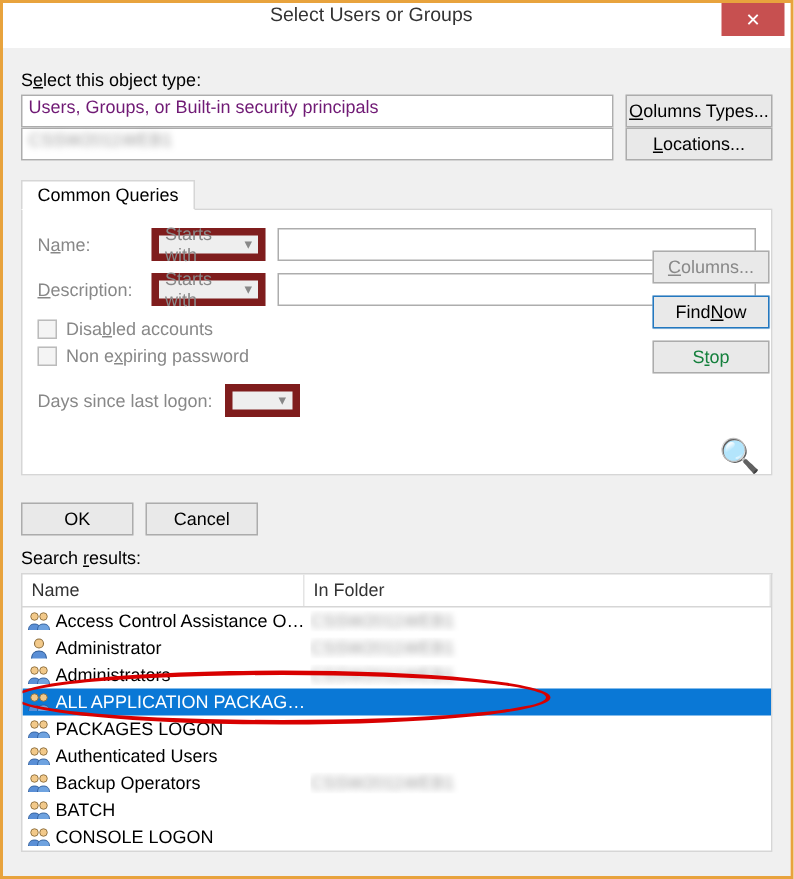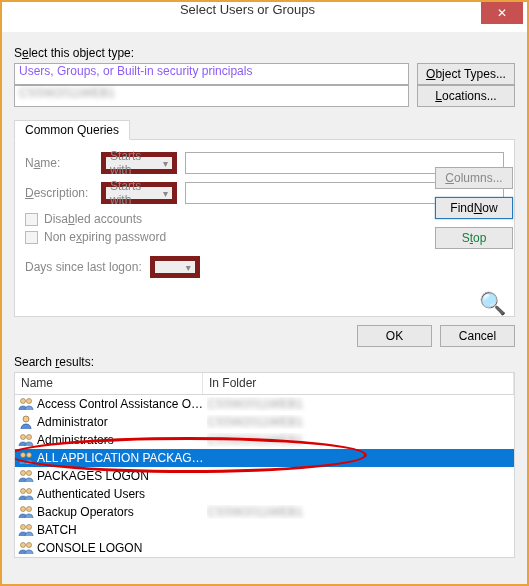--- a/index.html
+++ b/index.html
@@ -4,35 +4,35 @@
 <style>
 * { box-sizing: border-box; margin: 0; padding: 0; font-family: "Segoe UI", Tahoma, sans-serif; font-size: 12px; }
 body { background: #fff; width: 529px; height: 586px; border: 2px solid #e8a33d; overflow: hidden; position: relative; }
 .titlebar { height: 30px; background: #fff; display: flex; align-items: flex-start; padding: 0 4px 0 12px; }
 .title-text { flex: 1; text-align: center; font-size: 13px; color: #333; }
 .close-btn { width: 42px; height: 22px; background: #c75050; color: #fff; display: flex; align-items: center; justify-content: center; font-size: 12px; }
 .content { padding: 8px 12px; background: #f0f0f0; height: 552px; }
 .label { display: block; margin: 6px 0 3px 0; color: #000; }
 .u { text-decoration: underline; }
 .row { display: flex; gap: 8px; align-items: center; }
-.textfield { flex: 1; height: 22px; border: 1px solid #adadad; background: #fff; padding: 0 4px; color: #8b5cf6; }
+.textfield { flex: 1; height: 22px; border: 1px solid #adadad; background: #fff; padding: 0 4px; color: #701a75; }
 .textfield.blur { color: transparent; text-shadow: 0 0 5px rgba(0,0,0,0.4); }
 .btn { height: 22px; width: 98px; background: #e9e9e9; border: 1px solid #acacac; color: #000; display: flex; align-items: center; justify-content: center; cursor: default; }
 .tab-container { margin-top: 10px; border: 1px solid #d6d6d6; background: #fff; position: relative; padding: 12px 10px; height: 178px; }
 .tab-header { position: absolute; top: -20px; left: -1px; height: 20px; border: 1px solid #d6d6d6; border-bottom: 1px solid #fff; background: #fff; padding: 0 10px; display: flex; align-items: center; }
 .side-buttons { position: absolute; right: 14px; top: 165px; width: 78px; display: flex; flex-direction: column; gap: 8px; }
 .side-buttons .btn { width: 78px; }
 .form-row { display: flex; align-items: center; gap: 8px; margin-bottom: 8px; }
 .form-label { width: 68px; color: #888; }
 .select { width: 76px; height: 22px; border: 5px solid #7f1d1d; background: #eee; color: #888; padding: 0 18px 0 4px; position: relative; display: flex; align-items: center; }
 .select::after { content: "▾"; position: absolute; right: 4px; color: #888; font-size: 10px; }
 .textfield.mid { width: 188px; background: #fff; }
 .checkbox { display: flex; align-items: center; gap: 6px; color: #888; margin: 4px 0; }
 .checkbox .box { width: 13px; height: 13px; border: 1px solid #bbb; background: #f4f4f4; }
-.bottom-row { margin-top: 8px; display: flex; gap: 8px; justify-content: flex-end; align-items: center; }
+.bottom-row { margin-top: 18px; display: flex; gap: 8px; justify-content: flex-start; align-items: center; }
 .btn.wide { width: 75px; }
 .results-area { margin-top: 8px; }
 .grid-header { display: flex; background: #fff; border: 1px solid #d6d6d6; height: 22px; border-bottom: none; }
 .grid-header div { padding: 3px 6px; border-right: 1px solid #e4e4e4; color: #333; }
 .grid-header .col-name { width: 188px; }
 .grid-header .col-folder { flex: 1; }
 .grid-body { height: 164px; overflow-y: scroll; border: 1px solid #d6d6d6; background: #fff; position: relative; }
 .grid-row { display: flex; align-items: center; height: 18px; padding: 0 3px; }
 .grid-row.selected { background: #0a78d6; color: #fff; }
 .grid-row .icon { width: 16px; height: 16px; margin-right: 3px; display: inline-flex; align-items: center; justify-content: center; }
@@ -53,21 +53,21 @@
   </div>
 </div>
 
 <div class="content">
 
   <span class="label"><span>S</span><span class="u">e</span><span>lect this object type:</span></span>
   <div class="row">
     <div class="textfield">Users, Groups, or Built-in security principals</div>
     <div class="btn">
         <span class="u">O</span>
-        <span>bject Types...</span>
+        <span>olumns Types...</span>
       </div>
   </div>
 
   <div class="row">
     <div class="textfield blur">CSSW2011WEB1</div>
     <div class="btn"><span class="u">L</span>ocations...</div>
   </div>
 
   <div style="height:22px"></div>
   <div class="tab-container">

